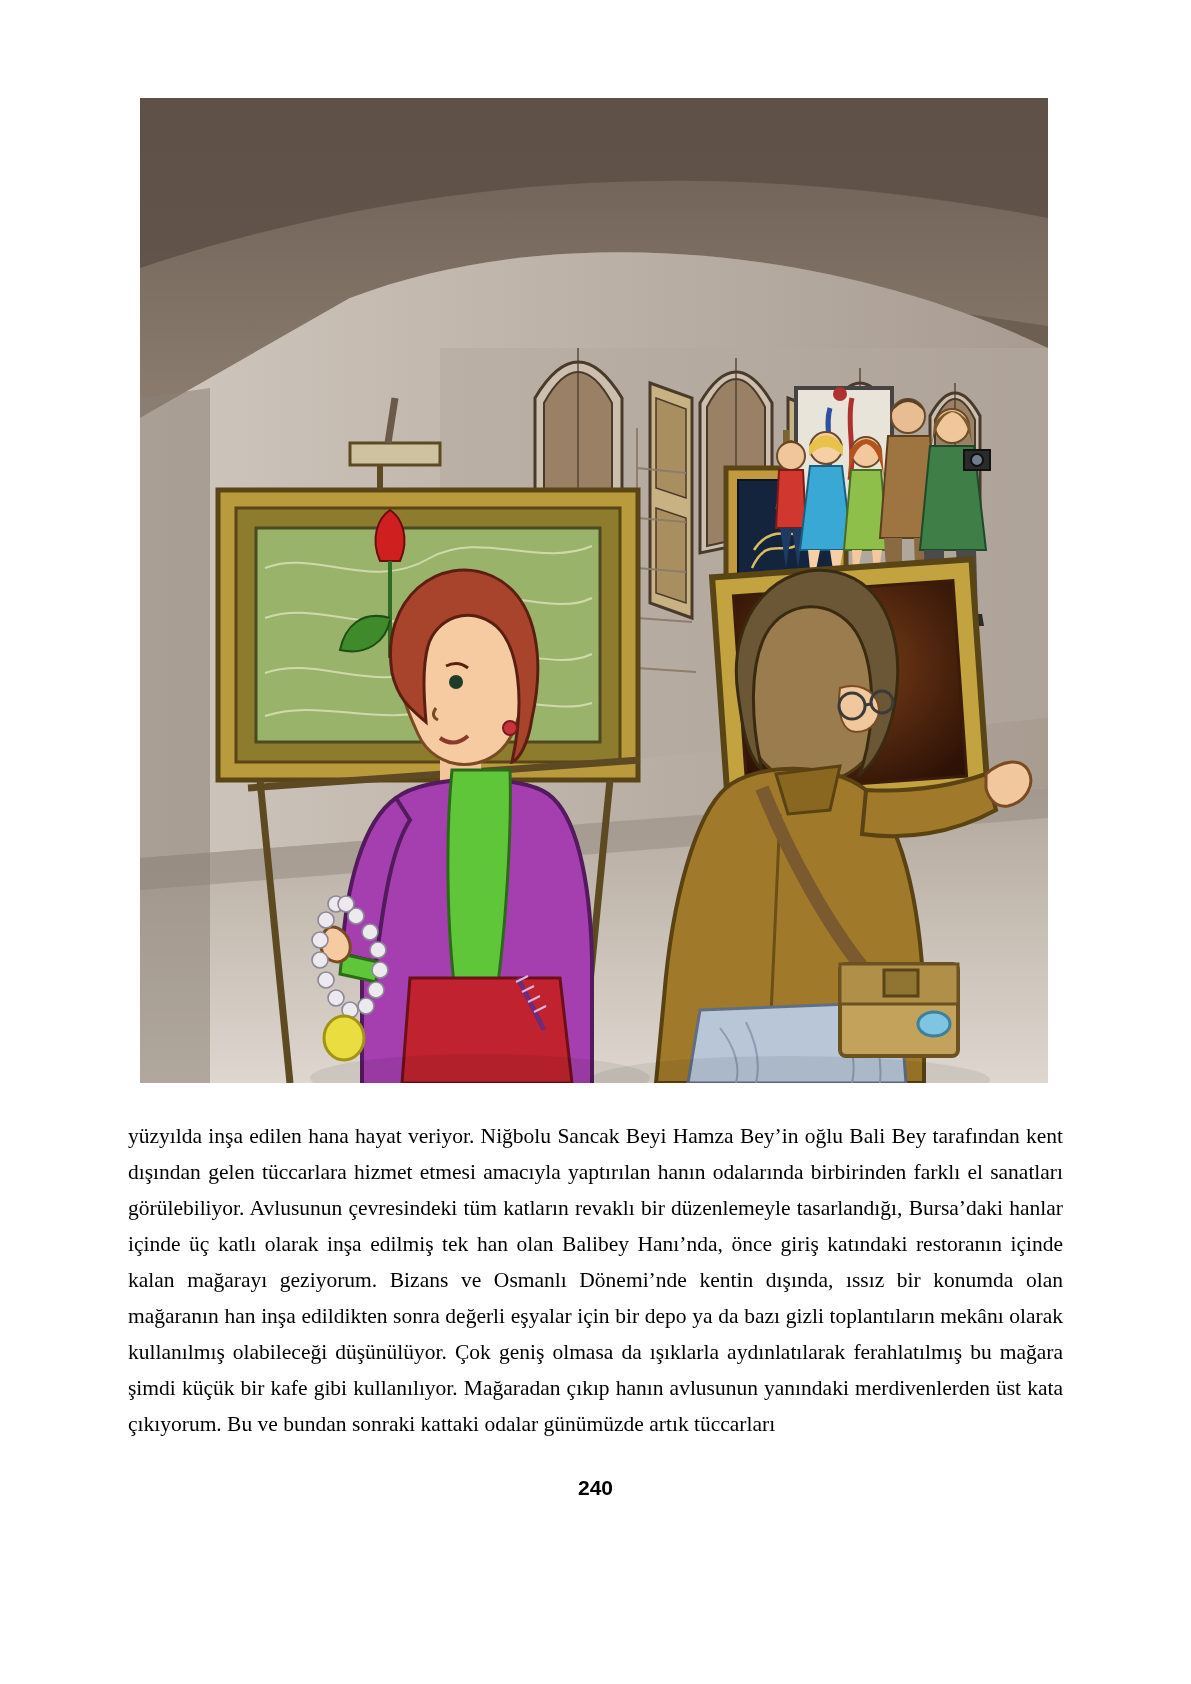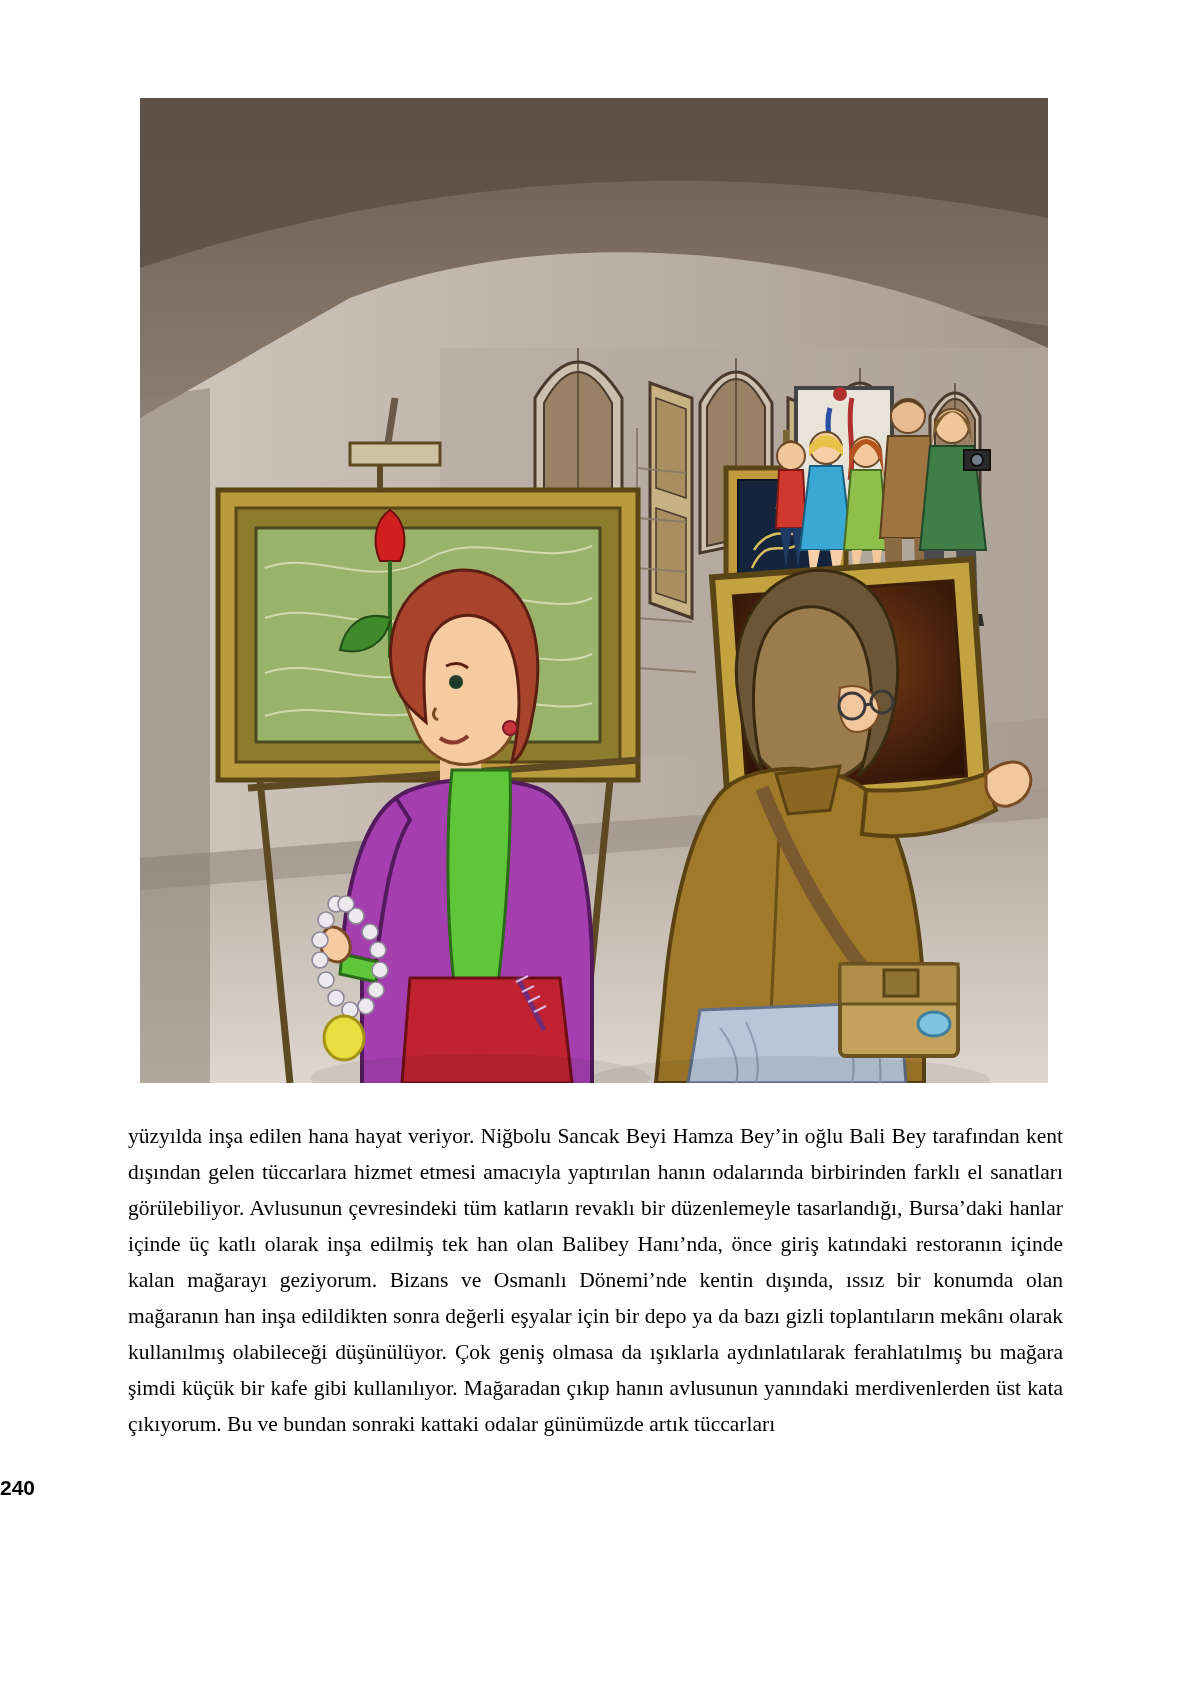--- a/index.html
+++ b/index.html
@@ -48,21 +48,21 @@
     color: #000;
   }
   .body-text p { margin: 0; }
 
   
   .page-number {
     position: absolute;
     left: 0;
     top: 1476px;
     width: 1191px;
-    text-align: left;
+    text-align: center;
     font-family: "Liberation Sans", sans-serif;
     font-weight: bold;
     font-size: 21px;
     color: #000;
   }
 </style>
 </head>
 <body>
 
 <div class="page">

